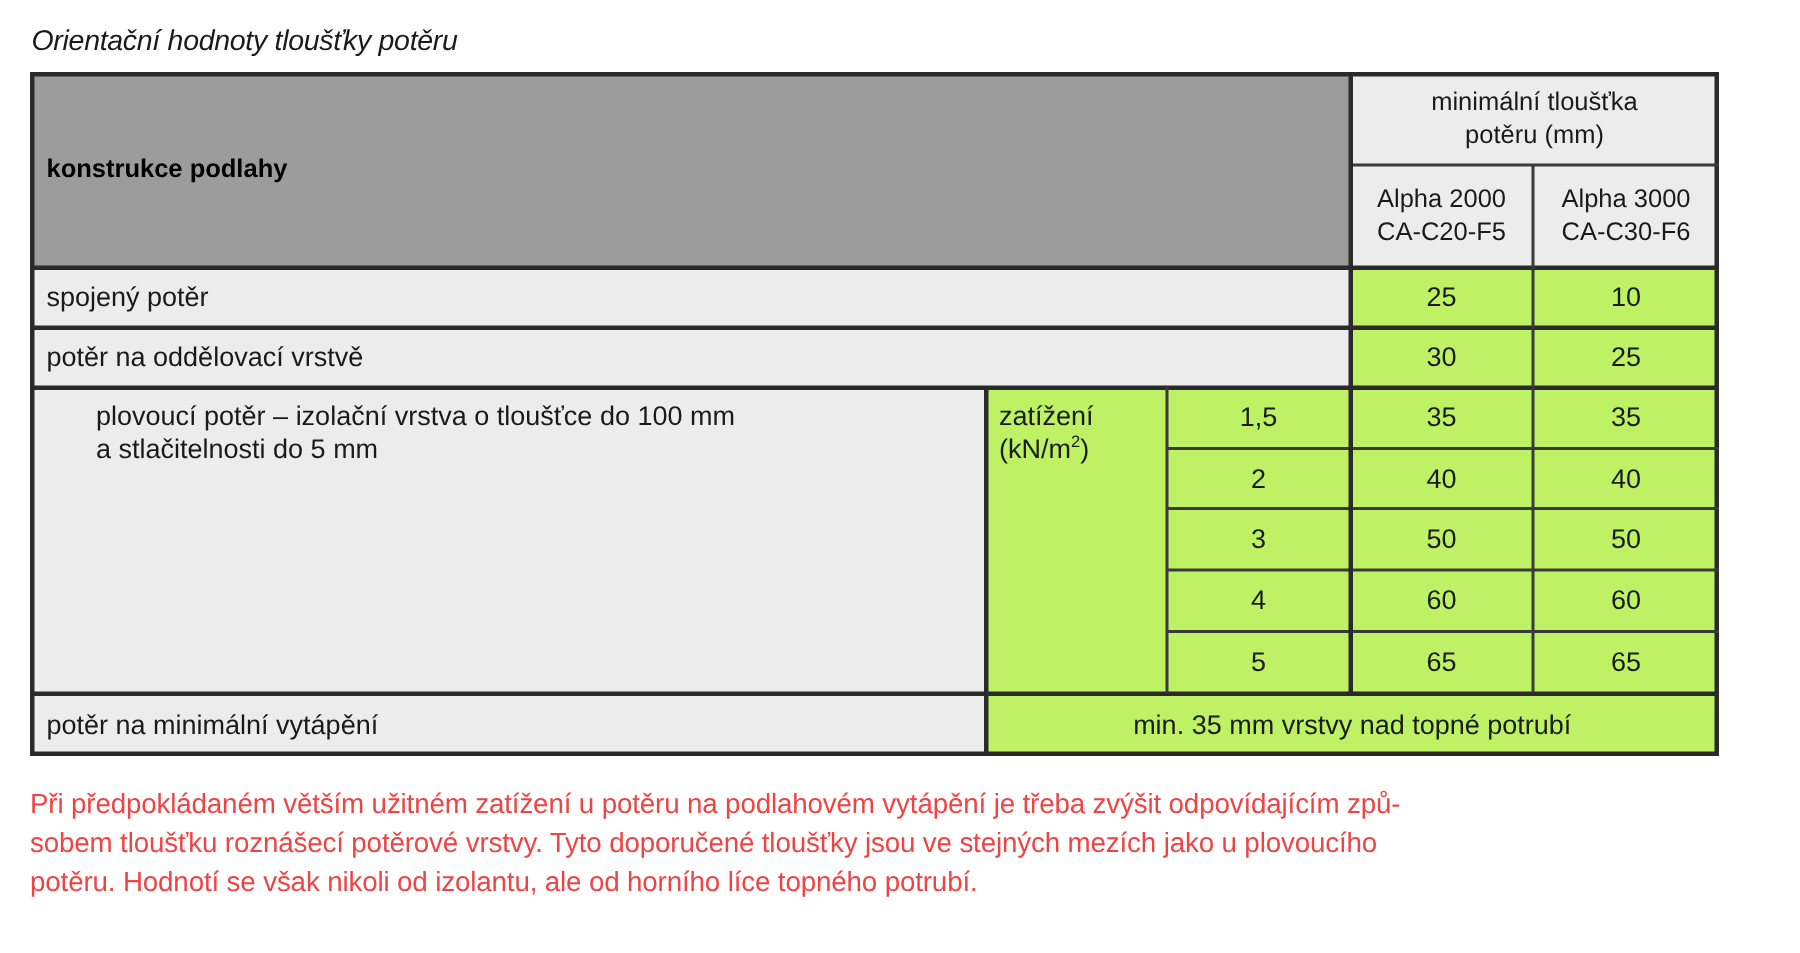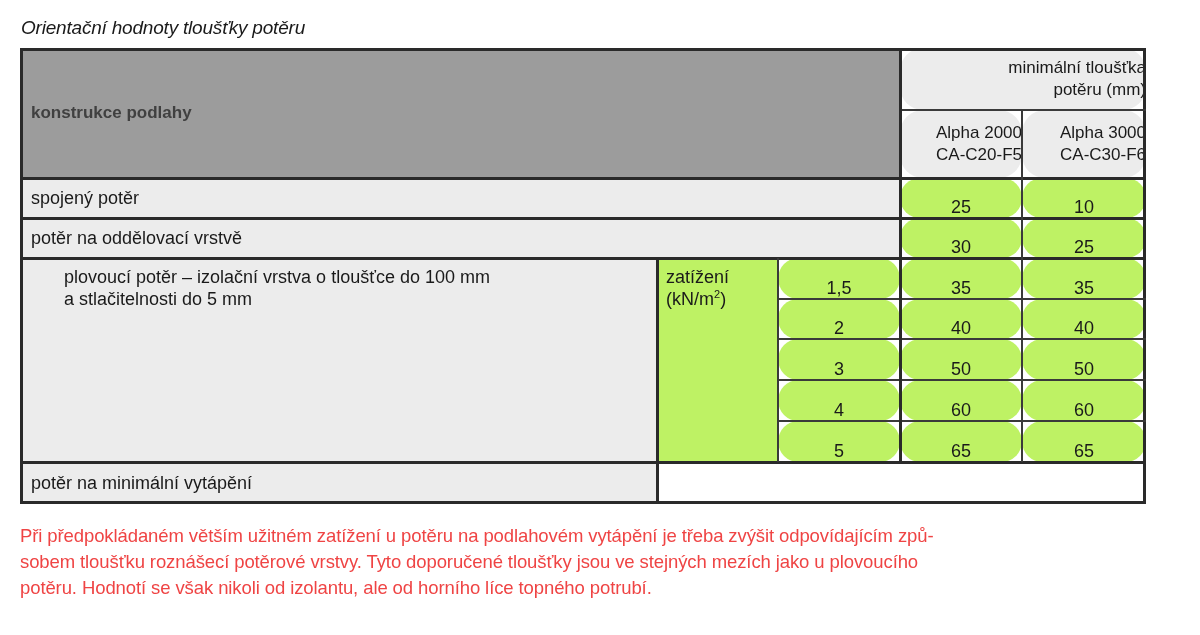--- a/index.html
+++ b/index.html
@@ -18,30 +18,30 @@
       width: 1126px; height: 456px;
     }
     .cell {
       position: absolute; box-sizing: border-box;
       font-size: 18px; color: #1a1a1a;
     }
     .hdr-dark { background: #9c9c9c; }
     .hdr-light { background: #ececec; }
     .grey { background: #ececec; }
     .white { background: #bef264; }
-    .center { display: flex; align-items: flex-end; justify-content: center; text-align: center; border-radius: 23px; }
+    .center { display: flex; align-items: center; justify-content: center; text-align: center; }
     .left-mid { display: flex; align-items: center; padding-left: 11px; }
     .left-top { padding-left: 11px; padding-top: 8px; line-height: 22px; }
     .hl { position: absolute; background: #2a2a2a; }
     .hl.thick { height: 3px; }
     .hl.thin { height: 2px; background: #3a3a3a; }
     .vl { position: absolute; background: #2a2a2a; width: 3px; }
     .vl.thin { width: 2px; background: #3a3a3a; }
     .hdr-title {
-      font-weight: bold; color: #404040; font-size: 17px;
+      font-weight: bold; color: #000000; font-size: 17px;
     }
     .hdr-text { font-size: 17px; line-height: 22px; color: #1a1a1a; }
     .para {
       position: absolute; left: 20px; top: 523px; width: 1170px;
       font-size: 18.5px; line-height: 26px; color: #ef4444;
       letter-spacing: -0.1px;
     }
     .para div { white-space: nowrap; }
     sup { font-size: 11px; line-height: 0; }
   </style>
@@ -107,20 +107,21 @@
   <div class="cell white center" style="left:880px;top:332px;width:122px;height:41px;">60</div>
   <div class="cell white center" style="left:1002px;top:332px;width:124px;height:41px;">60</div>
 
   <div class="cell white center" style="left:758px;top:373px;width:122px;height:41px;">5</div>
   <div class="cell white center" style="left:880px;top:373px;width:122px;height:41px;">65</div>
   <div class="cell white center" style="left:1002px;top:373px;width:124px;height:41px;">65</div>
 
   <div class="cell grey left-mid" style="left:0;top:414px;width:637px;height:42px;">
     <span>potěr na minimální vytápění</span>
   </div>
+  <div class="cell white center" style="left:637px;top:414px;width:489px;height:42px;">min. 35 mm vrstvy nad topné potrubí</div>
 
   <div class="hl thick" style="left:0;top:0;width:1126px;"></div>
   <div class="hl thick" style="left:0;top:453px;width:1126px;"></div>
   <div class="vl" style="left:0;top:0;height:456px;"></div>
   <div class="vl" style="left:1123px;top:0;height:456px;"></div>
 
   <div class="hl thin" style="left:880px;top:61px;width:246px;"></div>
   <div class="hl thick" style="left:0;top:129px;width:1126px;"></div>
   <div class="hl thick" style="left:0;top:169px;width:1126px;"></div>
   <div class="hl thick" style="left:0;top:209px;width:1126px;"></div>

